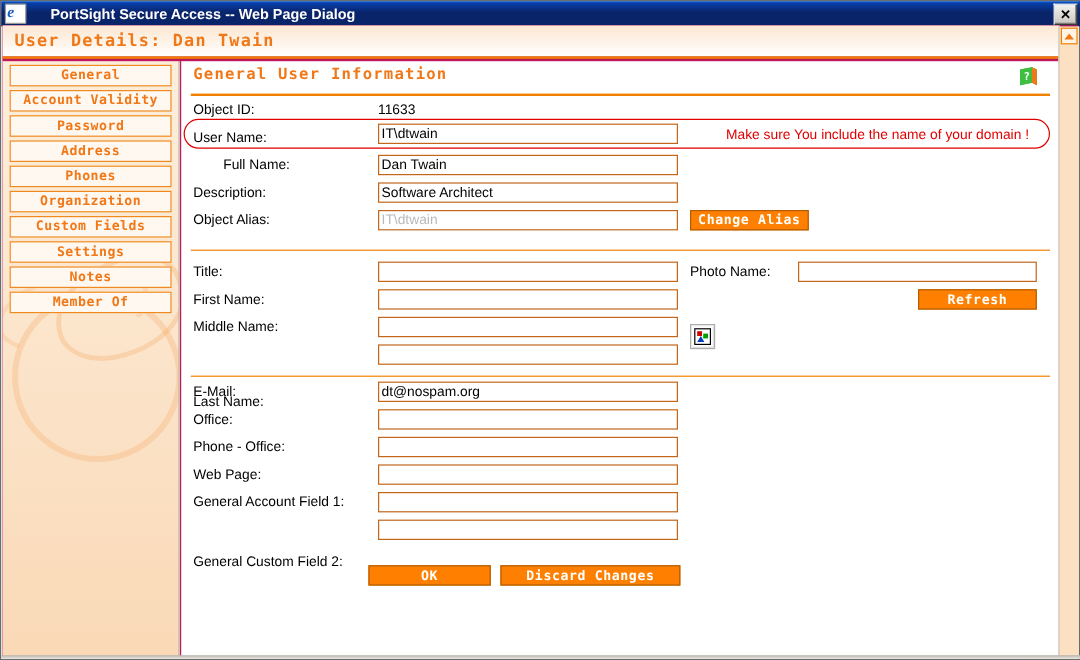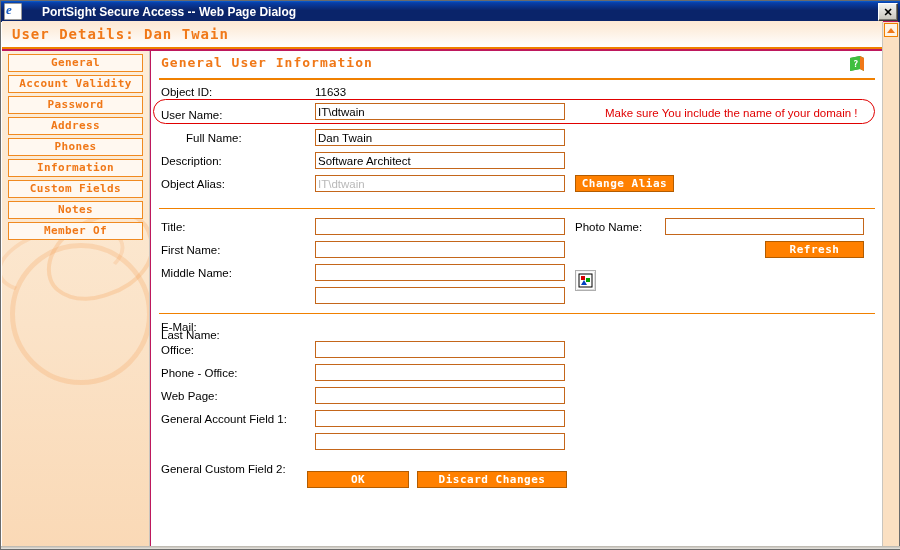--- a/index.html
+++ b/index.html
@@ -192,22 +192,23 @@
     <div class="navpanel">
       <div class="deco"></div>
       <div class="deco2"></div>
       <div class="deco3"></div>
       <div class="navlist">
         <div class="navitem">General</div>
         <div class="navitem">Account Validity</div>
         <div class="navitem">Password</div>
         <div class="navitem">Address</div>
         <div class="navitem">Phones</div>
-        <div class="navitem">Information</div>
+        <div class="navitem">Organization</div>
         <div class="navitem">Custom Fields</div>
+        <div class="navitem">Settings</div>
         <div class="navitem">Notes</div>
         <div class="navitem">Member Of</div>
       </div>
     </div>
 
     <div class="content">
 
       <div class="sechead">General User Information</div>
       <div class="sechead-rule"></div>
 
@@ -260,20 +261,21 @@
           <polygon points="5,14 8,9 11,14" fill="#0040c0"></polygon>
         </svg>
       </div>
 
       <div class="lbl" style="left:10px;top:239px;margin-top:39px;">Last Name:</div>
       <input class="fld" style="left: 164px; top: 236px; width: 250px;" value="">
 
       <div class="rule" style="top:262px;"></div>
 
       <div class="lbl" style="left:10px;top:270px;">E-Mail:</div>
+      <input class="fld" style="left: 164px; top: 267px; width: 250px;" value="dt@nospam.org">
 
       <div class="lbl" style="left:10px;top:293px;">Office:</div>
       <input class="fld" style="left: 164px; top: 290px; width: 250px;" value="">
 
       <div class="lbl" style="left:10px;top:316px;">Phone - Office:</div>
       <input class="fld" style="left: 164px; top: 313px; width: 250px;" value="">
 
       <div class="lbl" style="left:10px;top:339px;">Web Page:</div>
       <input class="fld" style="left: 164px; top: 336px; width: 250px;" value="">
 

